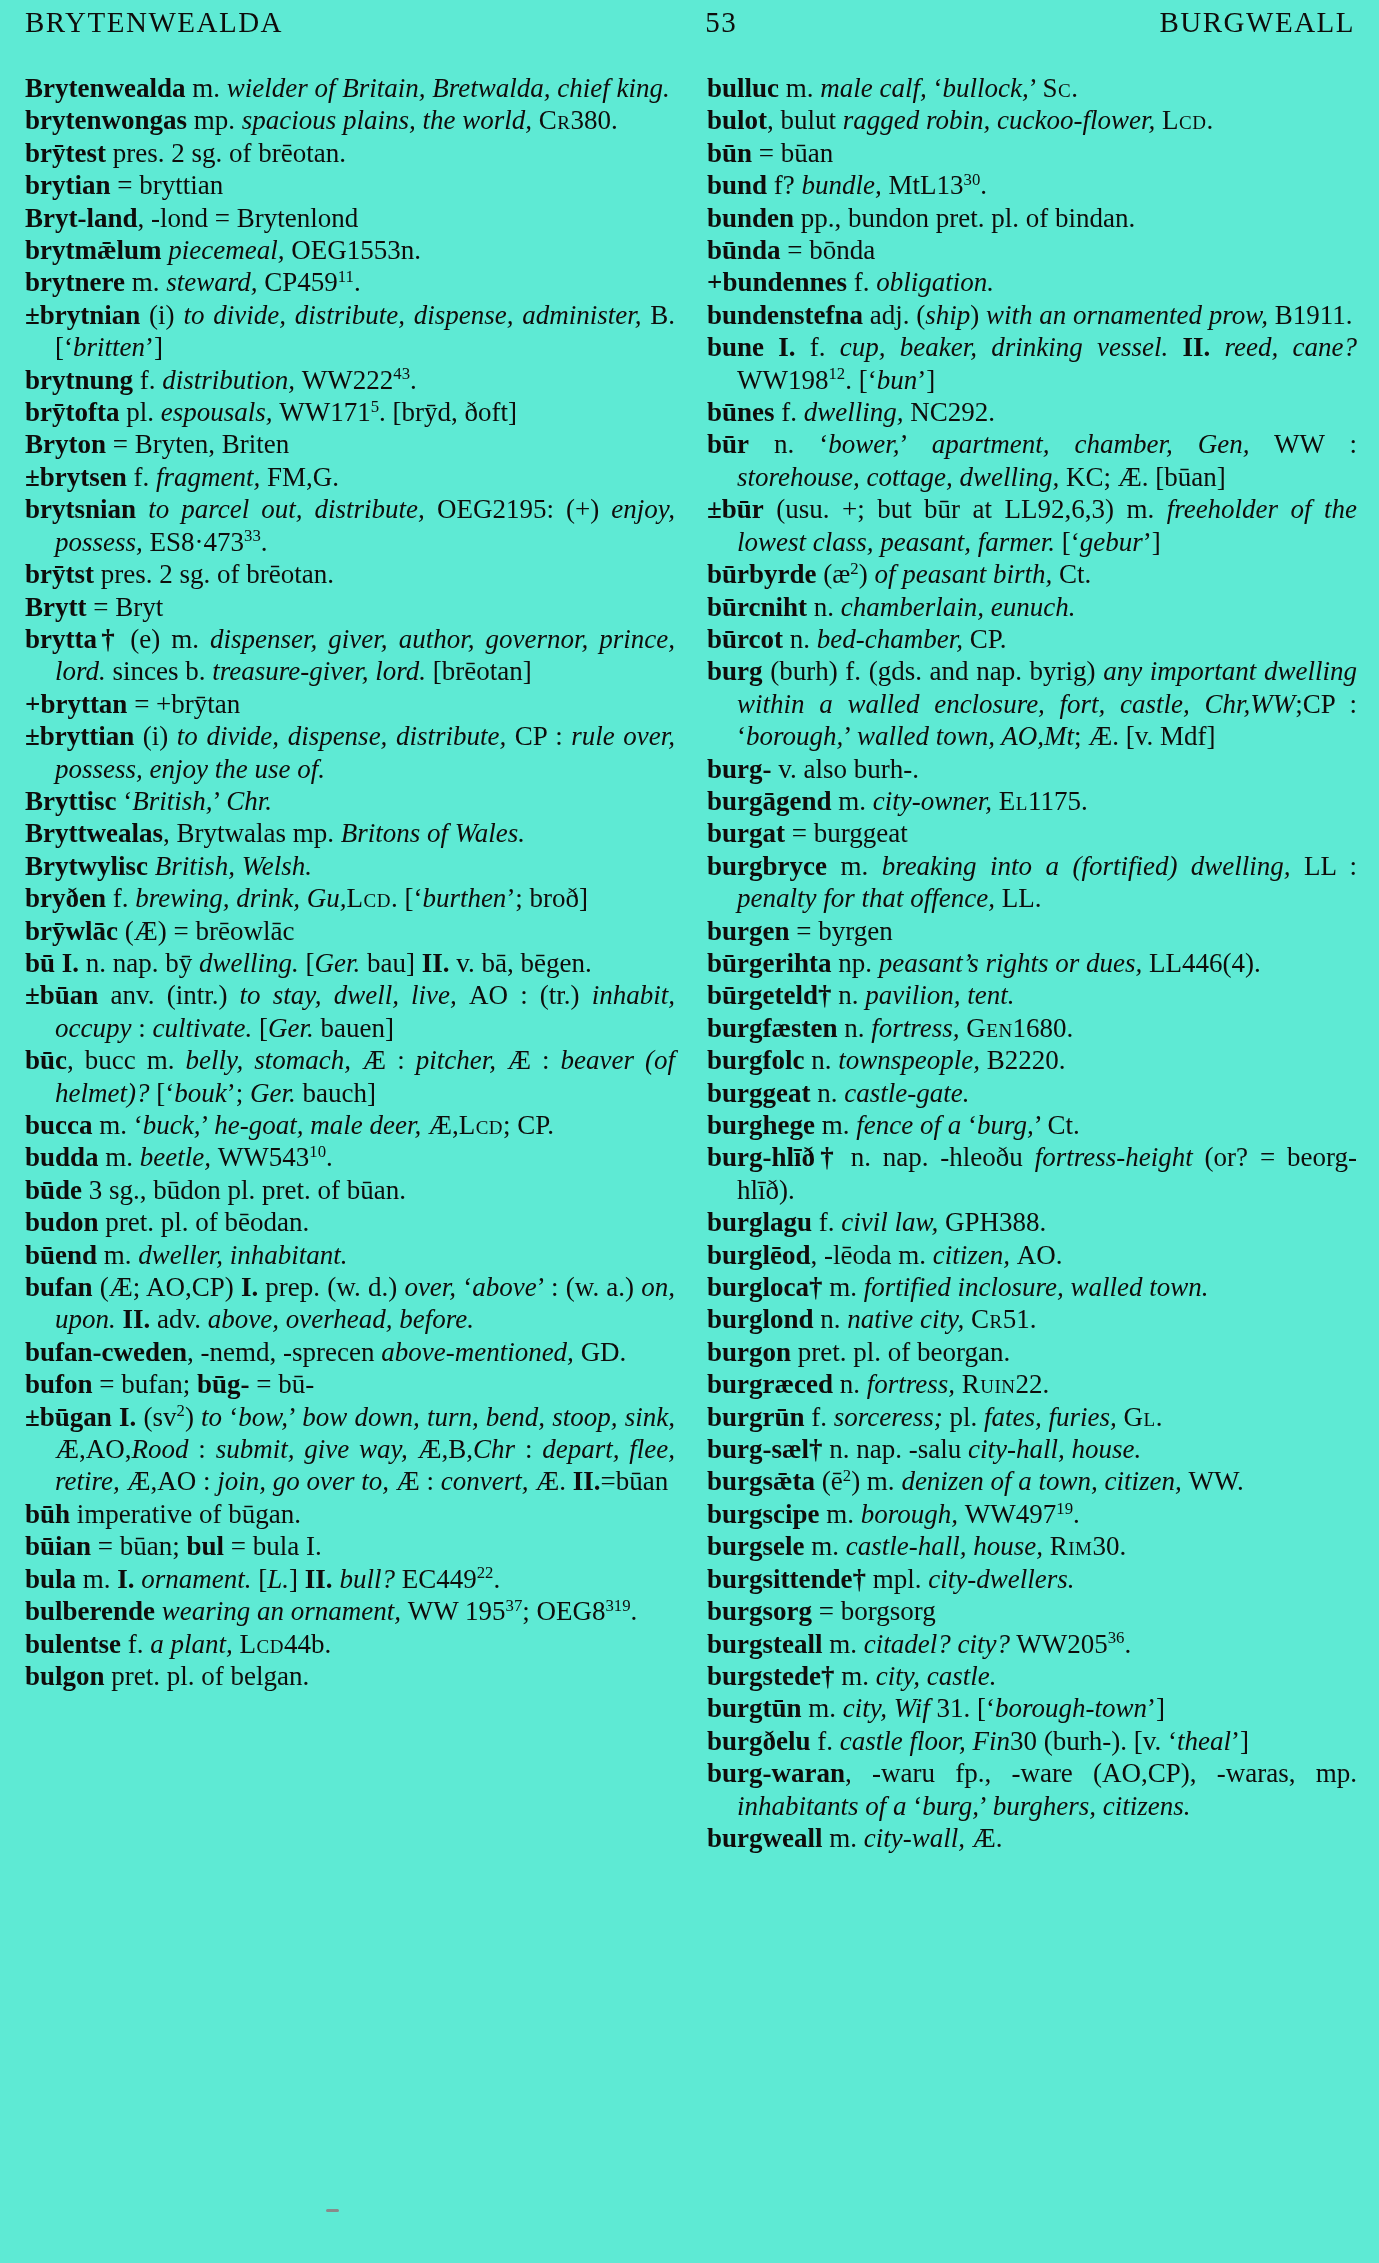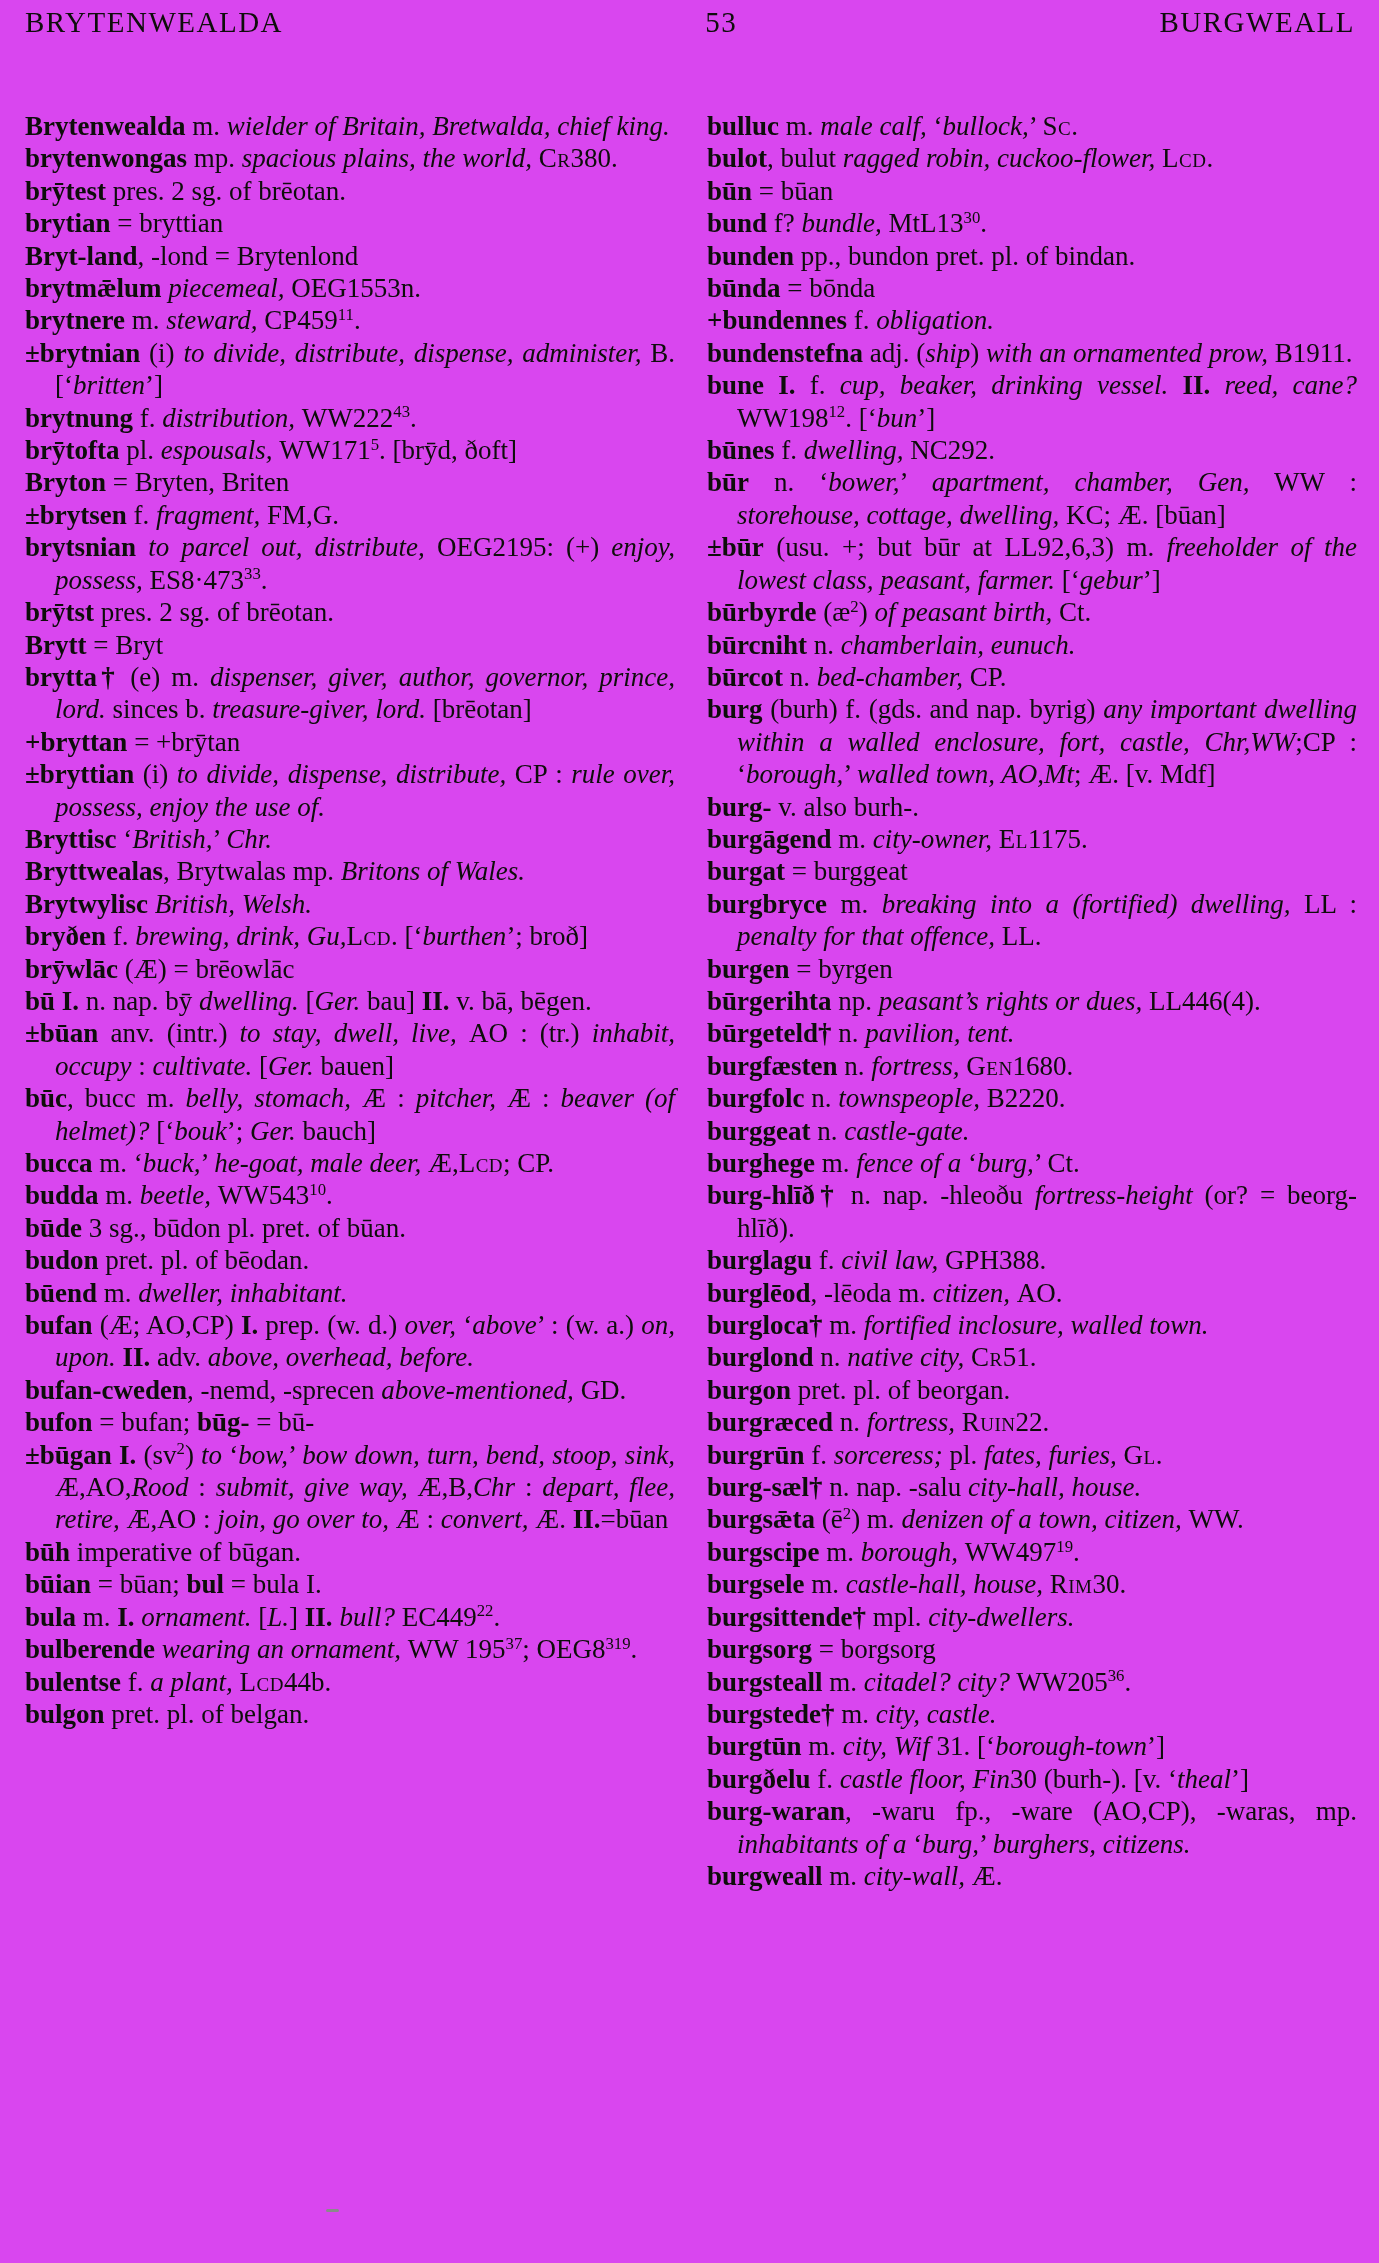--- a/index.html
+++ b/index.html
@@ -7,21 +7,21 @@
     width: 1379px; height: 2263px;
     background: #ffffff;
     color: #0e0d0b;
     font-family: "Liberation Serif", "DejaVu Serif", serif;
     -webkit-font-smoothing: antialiased;
   }
   .page {
     position: relative;
     width: 1379px; height: 2263px;
     overflow: hidden;
-    background: #d946ef;
+    background: #5eead4;
   }
   .running-head {
     position: absolute;
     top: 6px; left: 25px; right: 24px;
     display: flex;
     justify-content: space-between;
     align-items: baseline;
     font-size: 29px;
     letter-spacing: 1.5px;
     font-weight: 500;
@@ -32,21 +32,20 @@
     top: 72px; left: 25px;
     width: 1332px;
     display: flex;
     gap: 32px;
   }
   .col {
     width: 650px;
     font-size: 27px;
     line-height: 32.4px;
     text-align: justify;
-    margin-top: 38px;
   }
   .entry {
     margin: 0;
     text-indent: -30px;
     padding-left: 30px;
   }
   .seg-b { font-weight: bold; }
   .seg-i { font-style: italic; }
   .seg-n { }
   .seg-sc { font-variant: small-caps; letter-spacing: 0.5px; }

